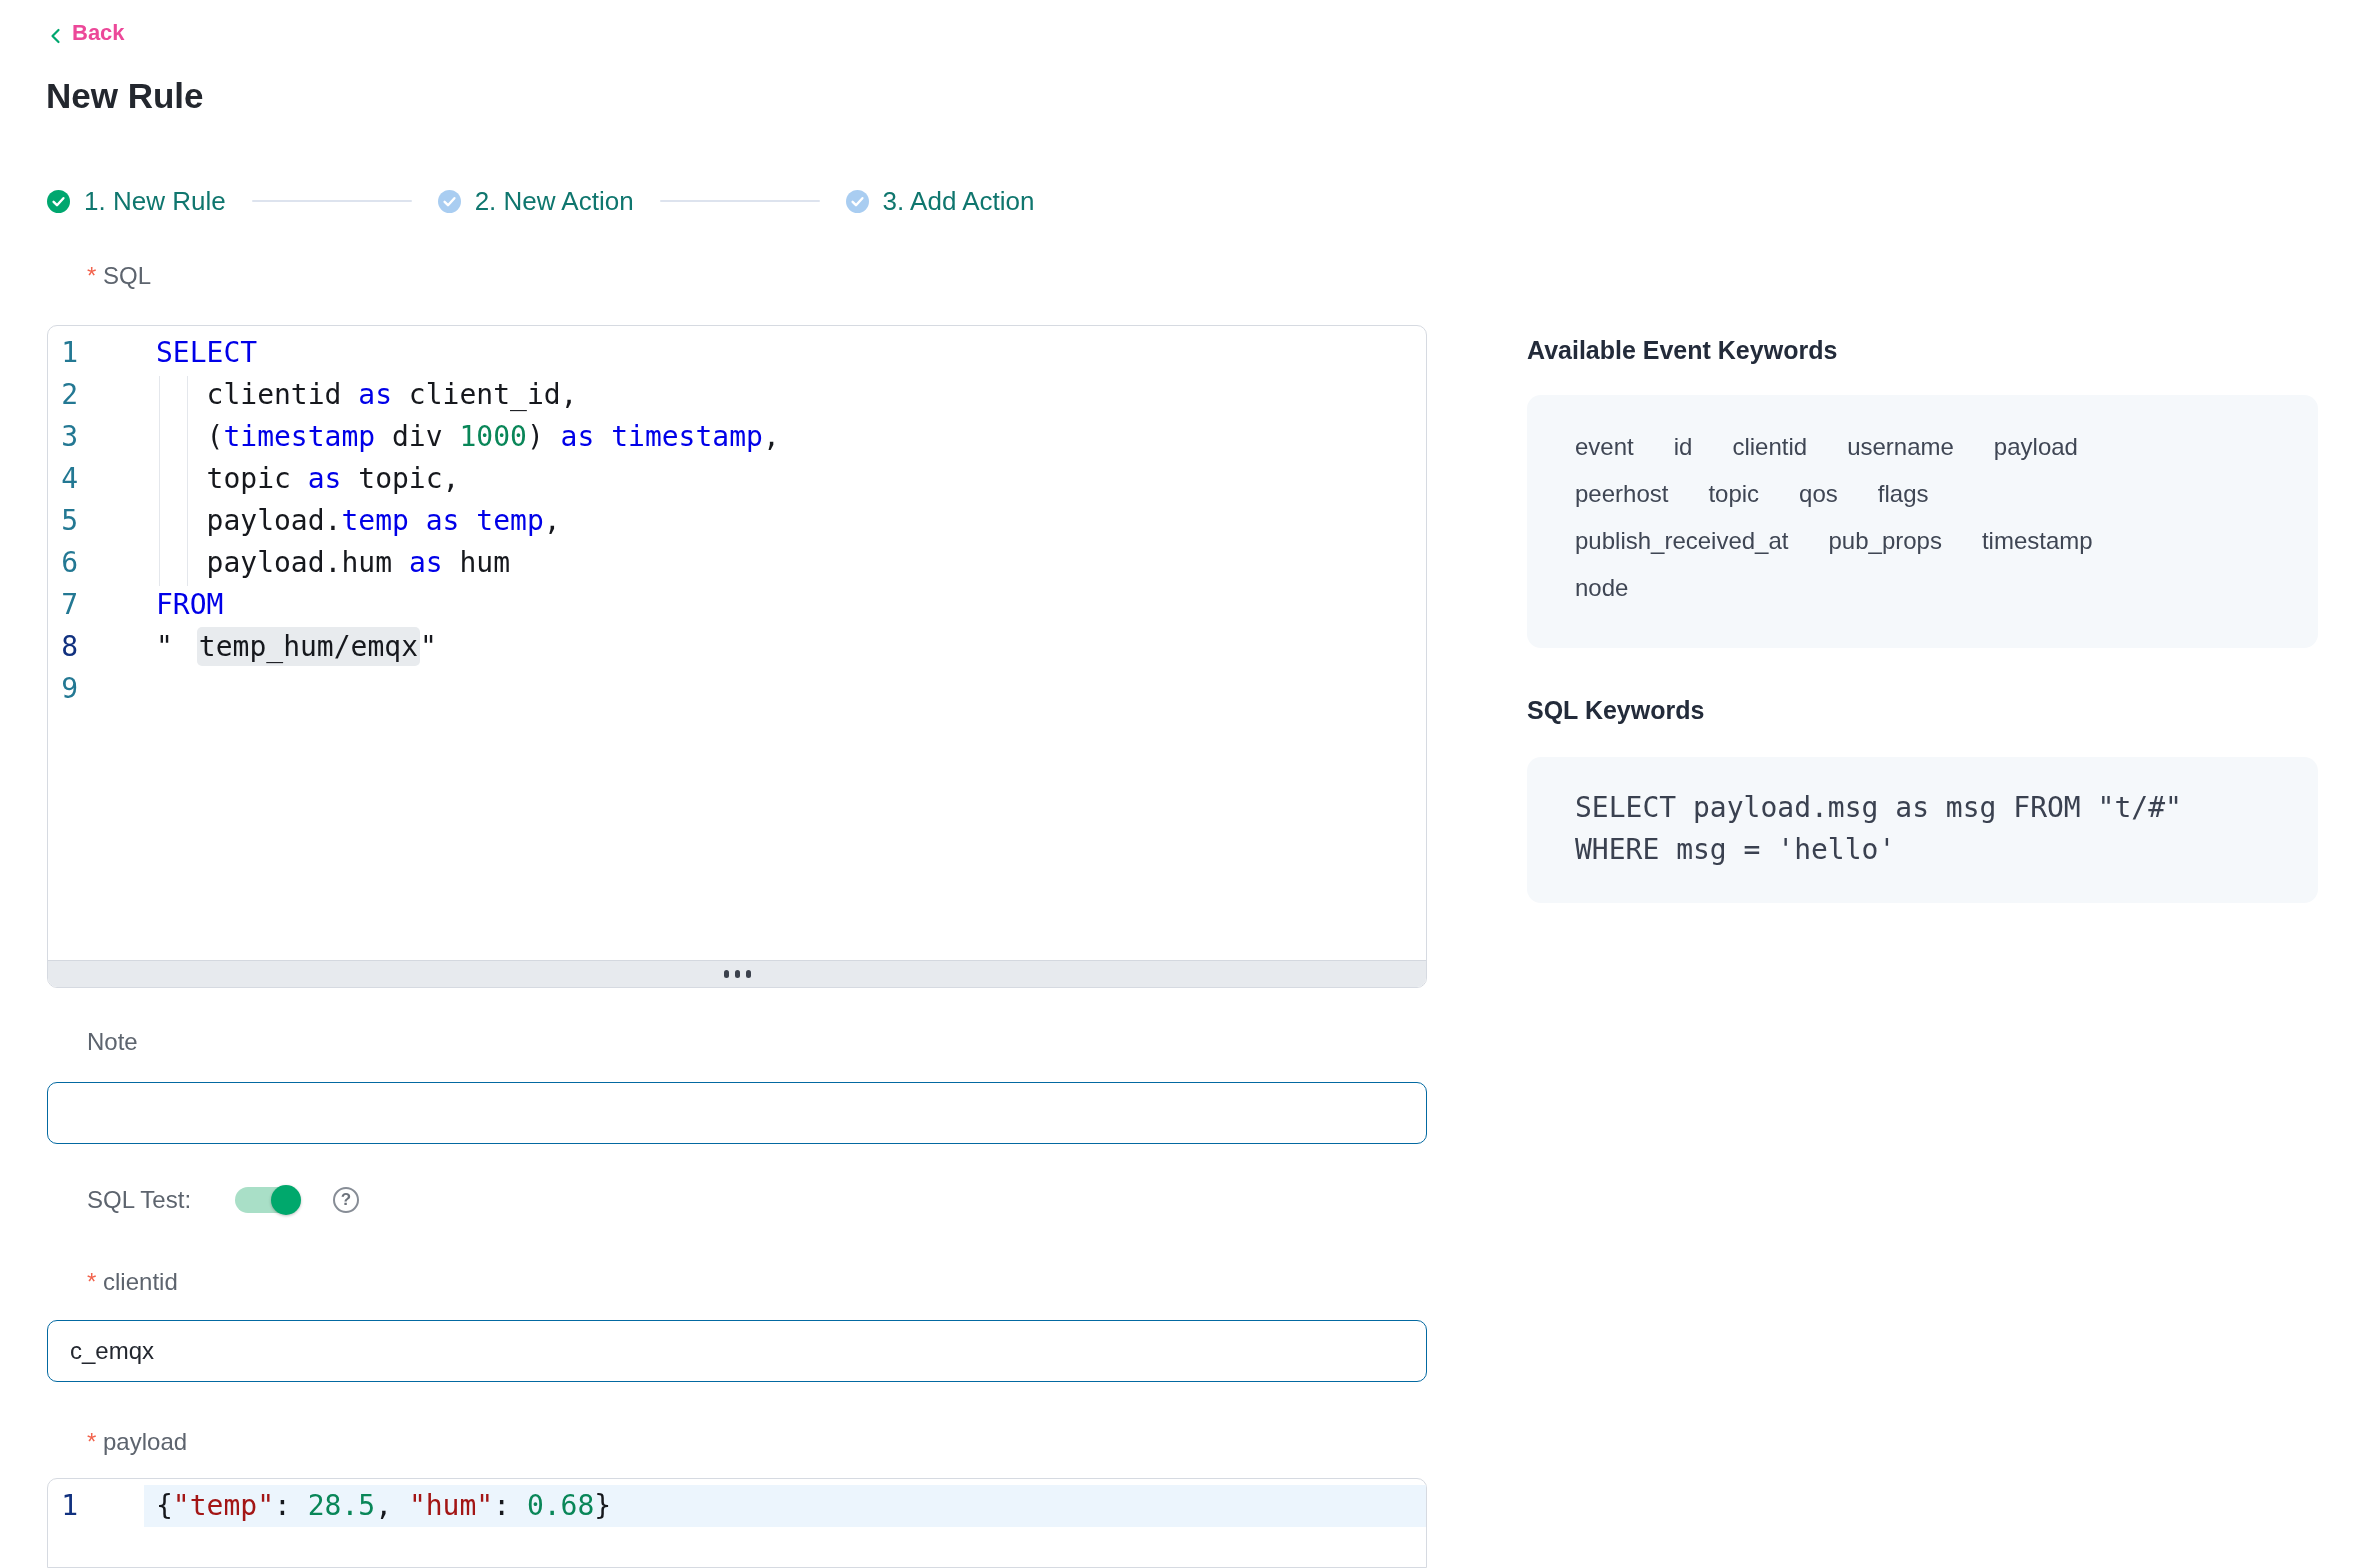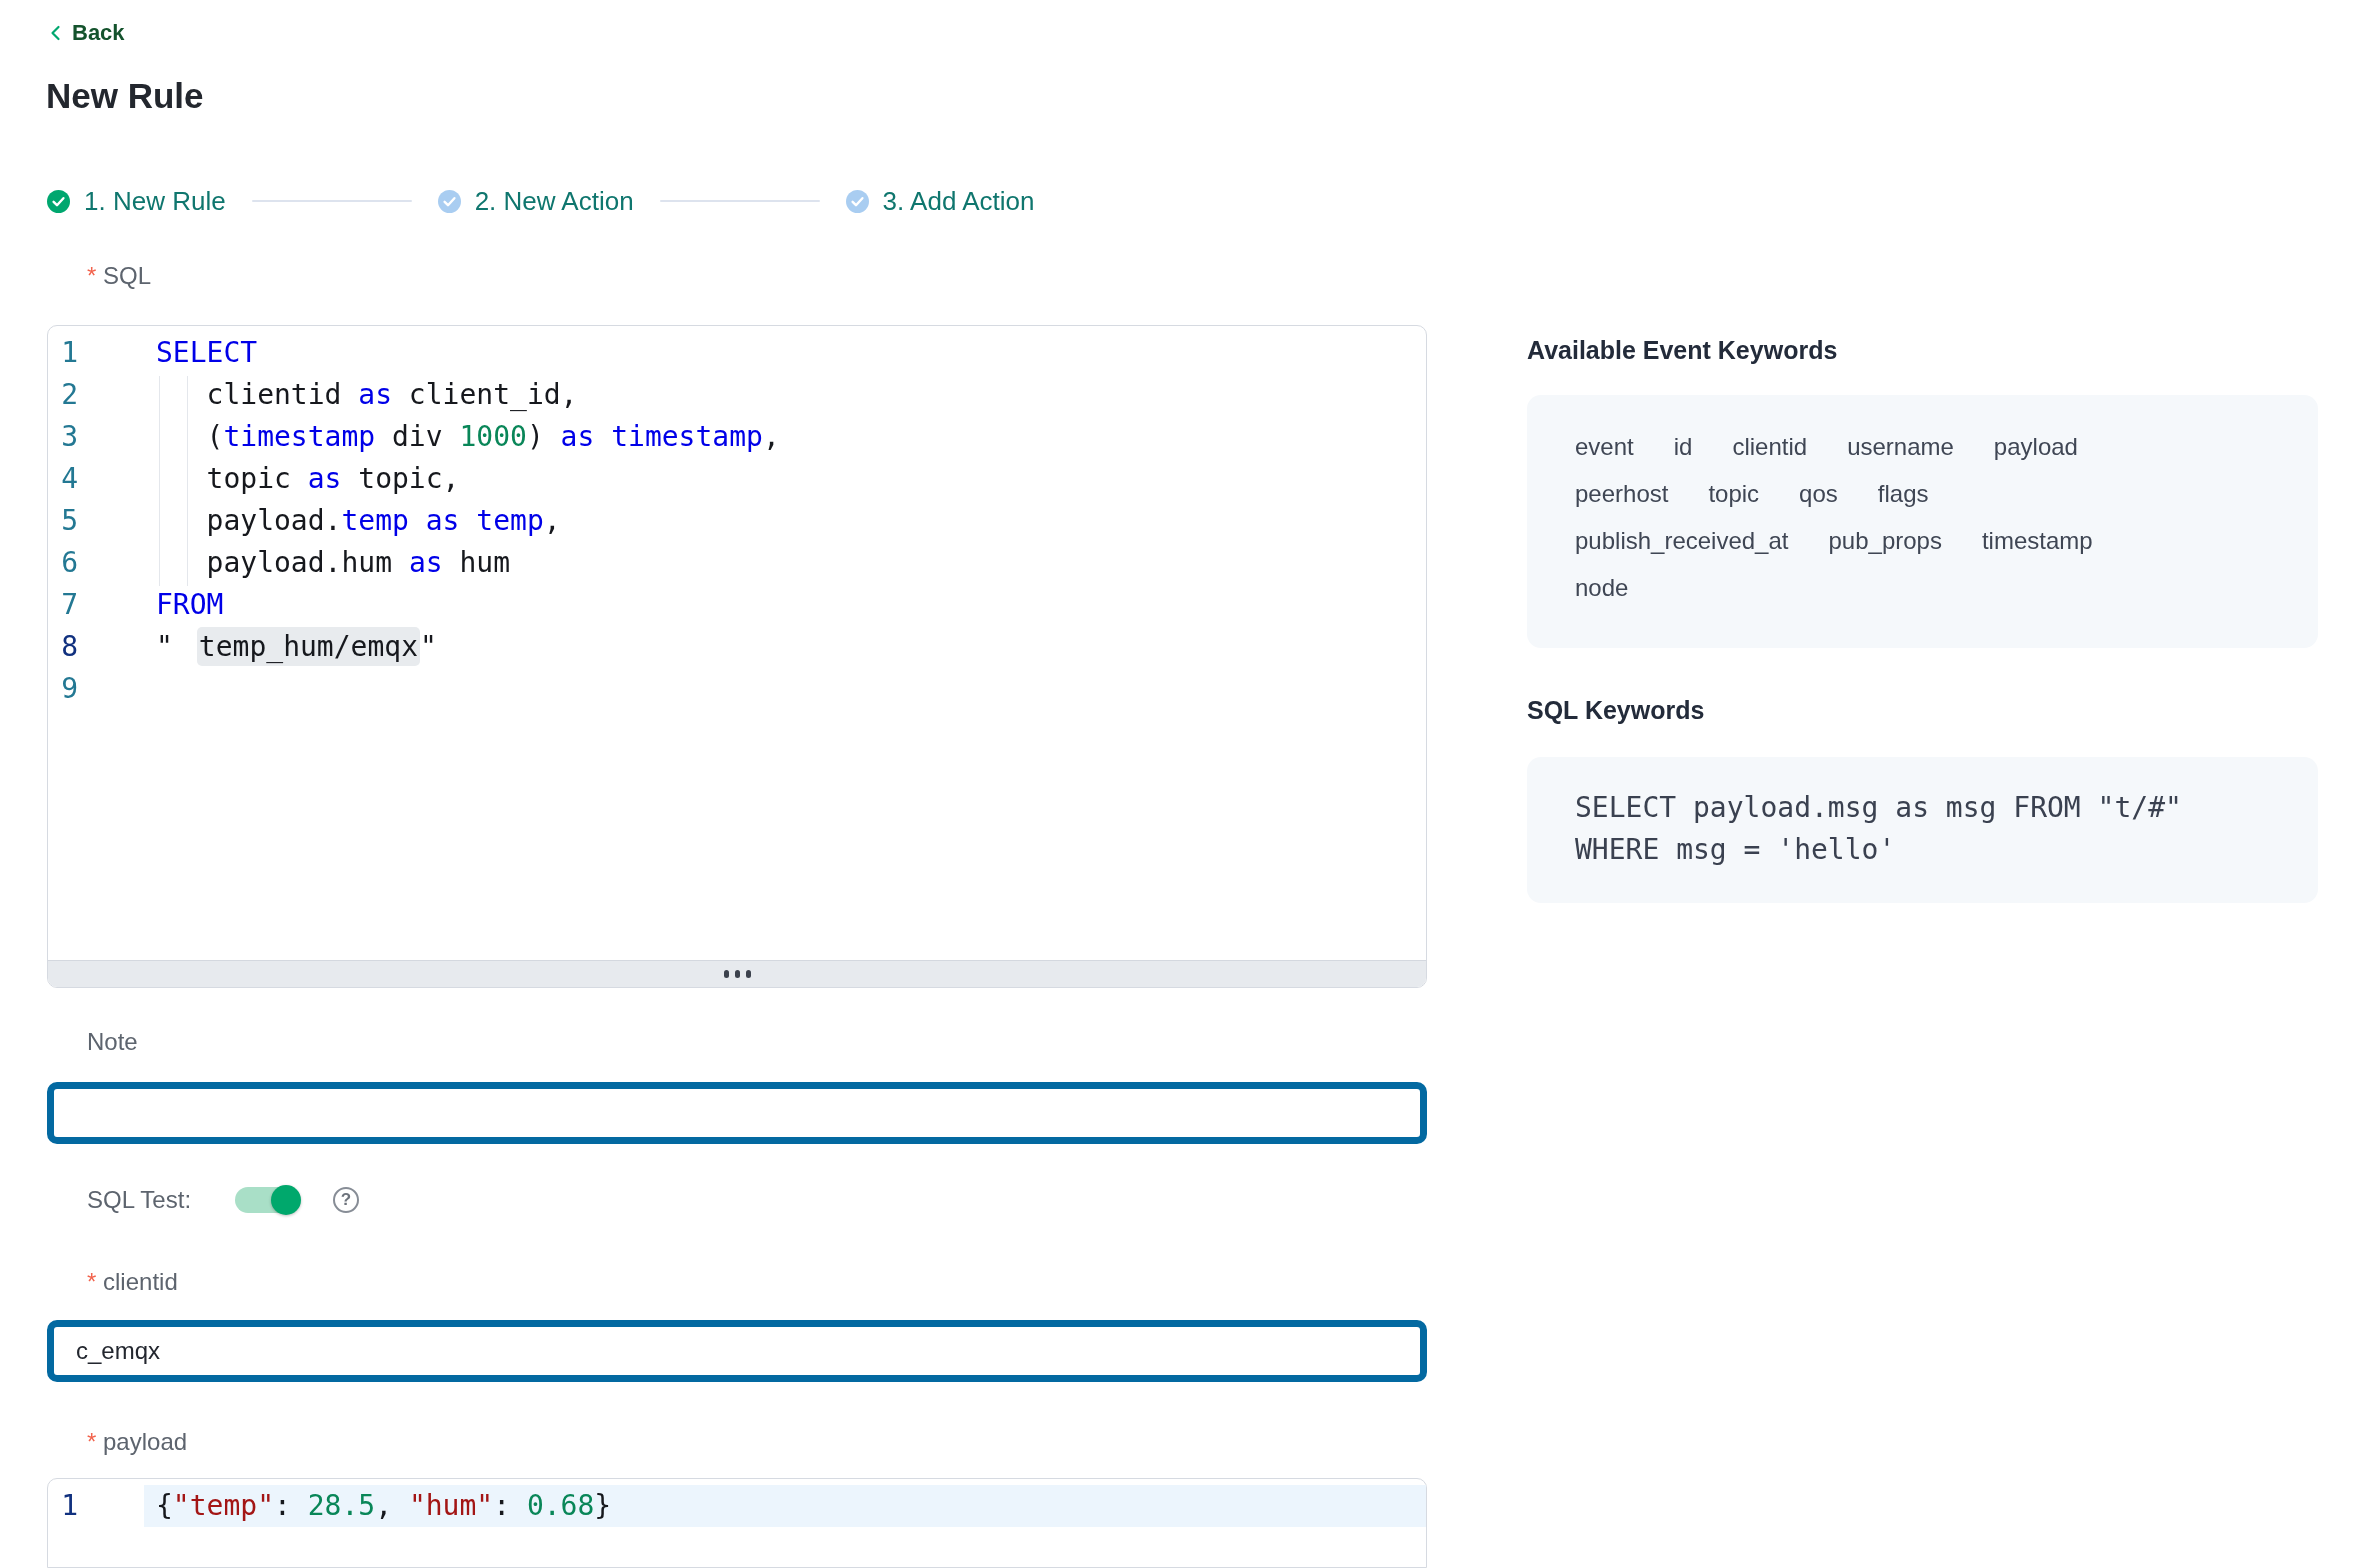--- a/index.html
+++ b/index.html
@@ -3,22 +3,22 @@
 <meta charset="utf-8">
 <style>
   * { margin:0; padding:0; box-sizing:border-box; }
   html,body { background:#ffffff; }
   #page {
     position:relative; width:2356px; height:1568px; overflow:hidden;
     font-family:"Liberation Sans", sans-serif; color:#23272e; background:#fff;
   }
   
   .back-link {
-    position:absolute; left:47px; top:20px; display:flex; align-items:center; gap:8px;
-    color:#14532d; font-size:22px; font-weight:600; cursor:pointer;
+    position:absolute; left:47px; top:20px; display:flex; align-items:flex-end; gap:8px;
+    color:#ec4899; font-size:22px; font-weight:600; cursor:pointer;
   }
   .page-title {
     position:absolute; left:46px; top:76px; font-size:35px; font-weight:700; color:#23272e;
   }
   
   .stepper { position:absolute; left:47px; top:186px; display:flex; align-items:center; height:30px; }
   .step { display:flex; align-items:center; }
   .step-icon { width:23px; height:23px; flex:none; }
   .step-label { margin-left:14px; font-size:26px; color:#0f766e; white-space:nowrap; }
   .step-line { width:160px; height:2px; background:#dde3ee; margin:0 26px; border-radius:1px; }
@@ -46,21 +46,21 @@
   .editor-resizebar {
     position:absolute; left:0; right:0; bottom:0; height:27px;
     background:#e7eaee; border-top:1px solid #d4d8df;
     border-radius:0 0 9px 9px;
     display:flex; align-items:center; justify-content:center; gap:6px; cursor:row-resize;
   }
   .resize-dot { width:5px; height:8px; border-radius:3px; background:#3c424d; }
   
   .text-input {
     position:absolute; left:47px; width:1380px; height:62px;
-    border:7px solid #0369a1; border-radius:10px; background:#fff;
+    border:1px solid #0369a1; border-radius:10px; background:#fff;
     font-family:"Liberation Sans", sans-serif; font-size:24px; color:#23272f;
     padding:0 22px; outline:none;
   }
   
   .sqltest-row { position:absolute; left:47px; top:1186px; display:flex; align-items:center; }
   .toggle { position:relative; width:65px; height:26px; border-radius:13px; background:#a9dfc7; margin-left:44px; cursor:pointer; }
   .toggle-knob { position:absolute; right:-1px; top:-2px; width:30px; height:30px; border-radius:50%;
     background:#00a86c; box-shadow:0 1px 3px rgba(0,0,0,.25); }
   .help-icon { width:26px; height:26px; border-radius:50%; border:2px solid #878d96; margin-left:33px;
     display:flex; align-items:center; justify-content:center;

